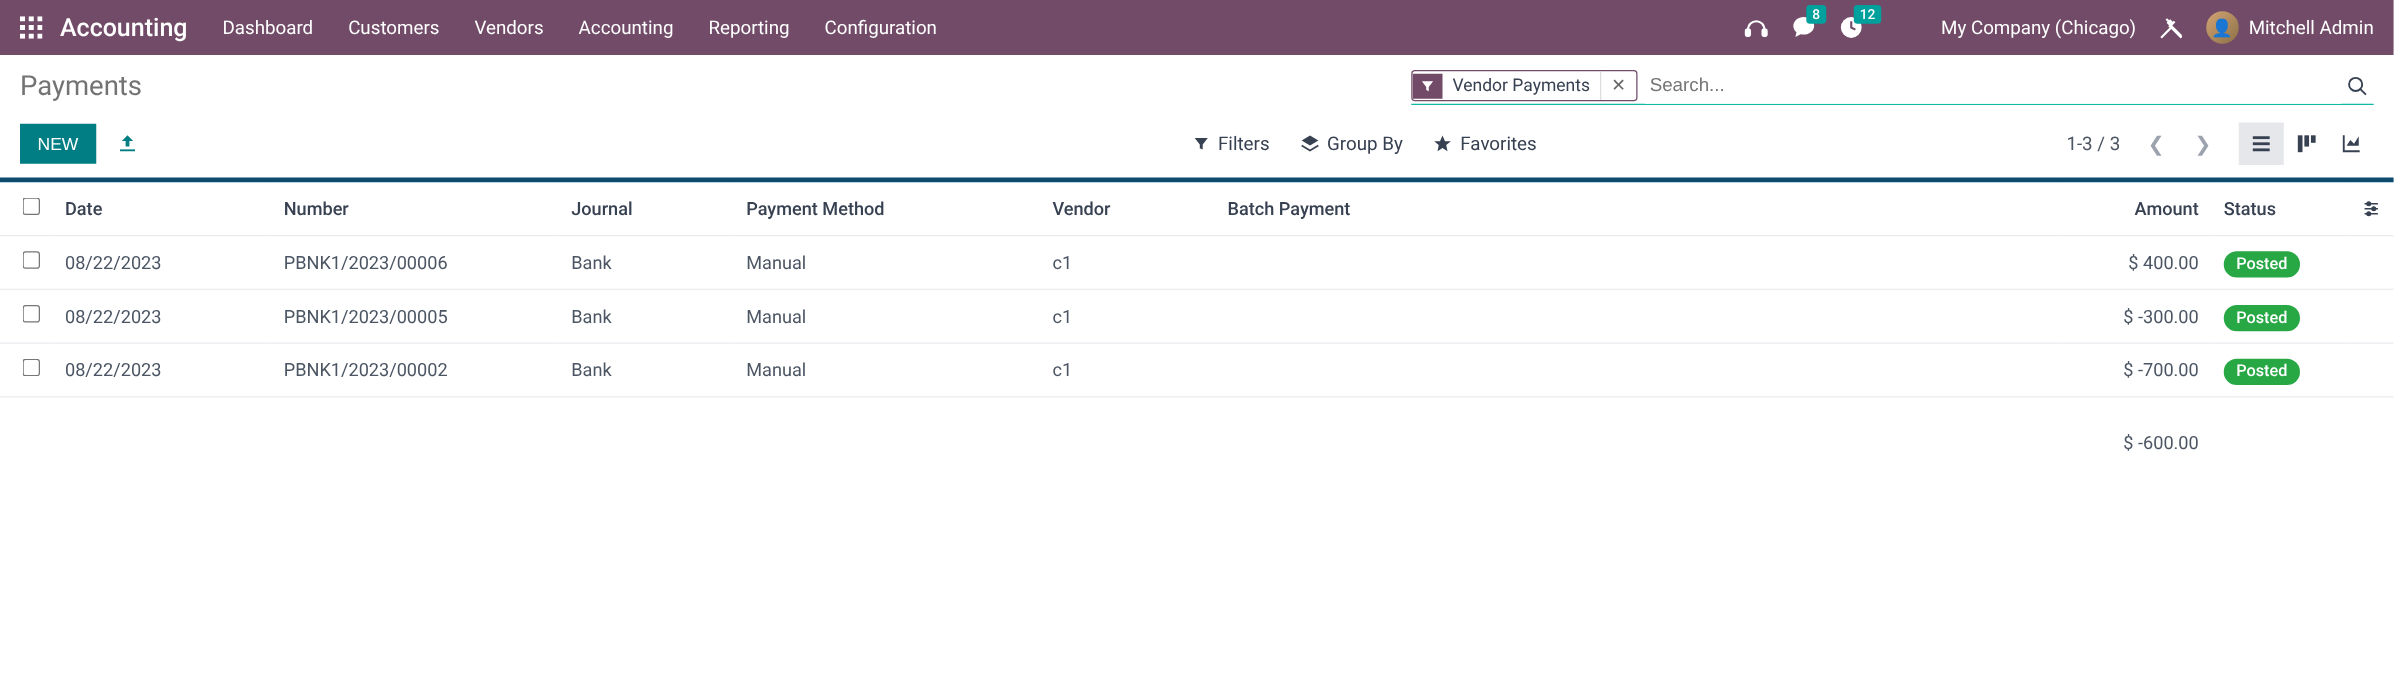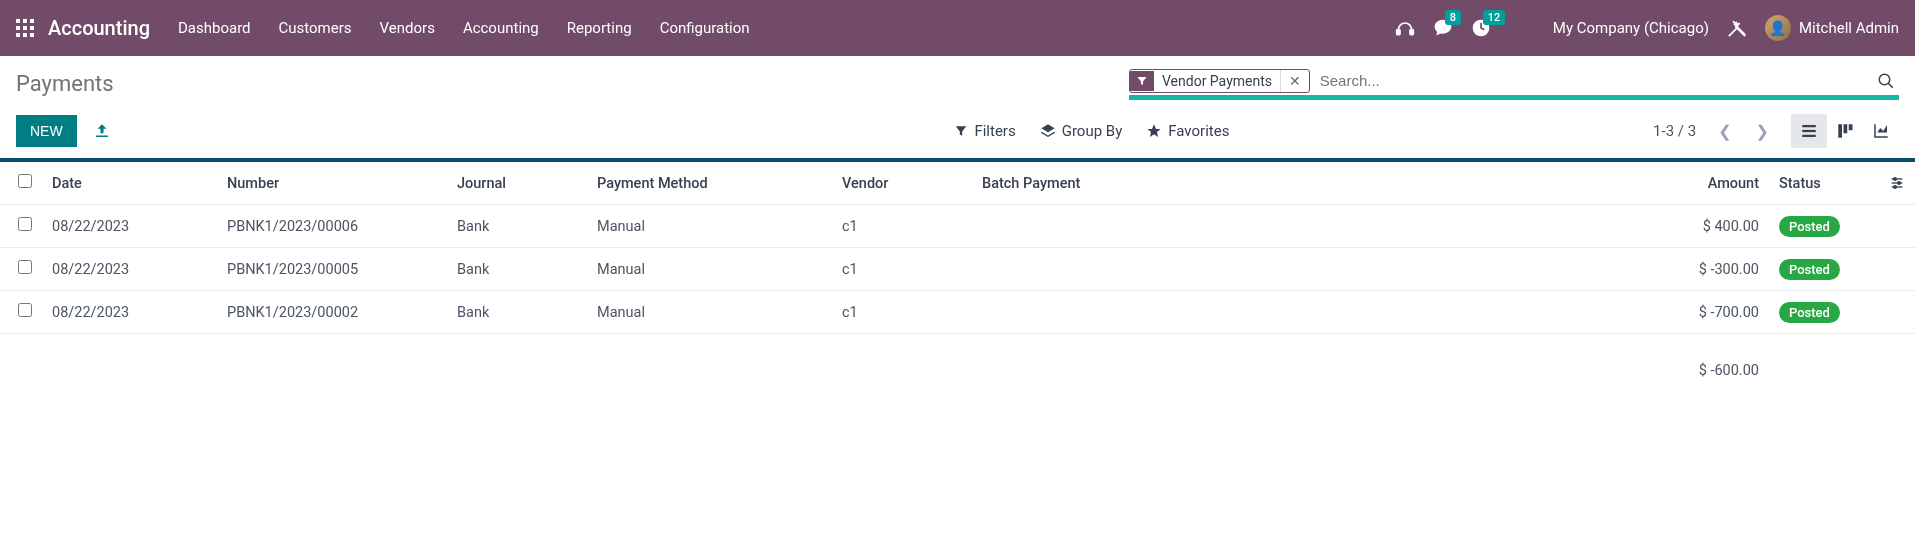--- a/index.html
+++ b/index.html
@@ -1,37 +1,37 @@
 <!DOCTYPE html>
 <html><head>
 <meta charset="utf-8">
 <style>
 * { margin: 0; padding: 0; box-sizing: border-box; }
 body { font-family: -apple-system, BlinkMacSystemFont, "Segoe UI", Roboto, Helvetica, Arial, sans-serif; font-size: 14px; color: #374151; background: #fff; }
 
 
-.topnav { background: #714B67; color: #fff; display: flex; align-items: center; height: 56px; padding: 0 16px; }
+.topnav { background: #714B67; color: #fff; display: flex; align-items: center; height: 44px; padding: 0 16px; }
 .topnav .apps-icon { width: 18px; height: 18px; margin-right: 14px; cursor: pointer; }
 .topnav .app-name { font-size: 20px; font-weight: 500; margin-right: 28px; cursor: pointer; }
 .topnav .menu { display: flex; gap: 28px; align-items: center; }
 .topnav .menu a { color: #fff; text-decoration: none; font-size: 15px; cursor: pointer; }
 .topnav .spacer { flex: 1; }
 .topnav .right { display: flex; align-items: center; gap: 18px; }
 .topnav .icon-btn { position: relative; cursor: pointer; display: flex; align-items: center; }
 .topnav .badge { position: absolute; top: -8px; left: 12px; background: #00A09D; color: #fff; font-size: 11px; padding: 1px 5px; border-radius: 3px; font-weight: 500; }
 .topnav .company { font-size: 15px; cursor: pointer; margin-left: 44px; }
 .topnav .user { display: flex; align-items: center; gap: 8px; cursor: pointer; font-size: 15px; }
 .topnav .avatar { width: 26px; height: 26px; border-radius: 50%; background: linear-gradient(135deg,#d4a574, #8b6f47); display:flex; align-items:center; justify-content:center; font-size:14px;}
 
 
 .control-panel { padding: 10px 16px 0 16px; }
 .cp-top { display: flex; align-items: center; }
 .cp-title { font-size: 22px; font-weight: 400; color: #737373; flex: 0 0 auto; }
 .cp-search-area { flex: 1; display: flex; justify-content: flex-end; }
-.search-wrapper { display: flex; align-items: center; border-bottom: 5px solid #14b8a6; width: 770px; max-width: 55%; }
+.search-wrapper { display: flex; align-items: center; border-bottom: 1px solid #14b8a6; width: 770px; max-width: 55%; }
 .facet { display: inline-flex; align-items: center; border: 1px solid #714B67; border-radius: 3px; overflow: hidden; margin-right: 6px; background: #fff; }
 .facet-icon { background: #714B67; color: #fff; padding: 4px 6px; display: flex; align-items: center; }
 .facet-label { padding: 3px 8px; font-size: 14px; color: #374151; }
 .facet-remove { padding: 3px 8px; cursor: pointer; color: #666; font-size: 14px; border-left:1px solid #ddd;}
 .search-input { flex: 1; border: none; outline: none; font-size: 15px; padding: 6px 4px; }
 .search-icon-btn { cursor: pointer; color: #374151; padding: 4px;}
 
 .cp-bottom { display: flex; margin-top: 14px; padding-bottom: 10px; }
 .cp-left-btns { display: flex; align-items: center; gap: 16px; }
 .btn-new { background: #017E84; color: #fff; border: none; padding: 8px 14px; font-size: 14px; cursor: pointer; font-weight: 500; }

